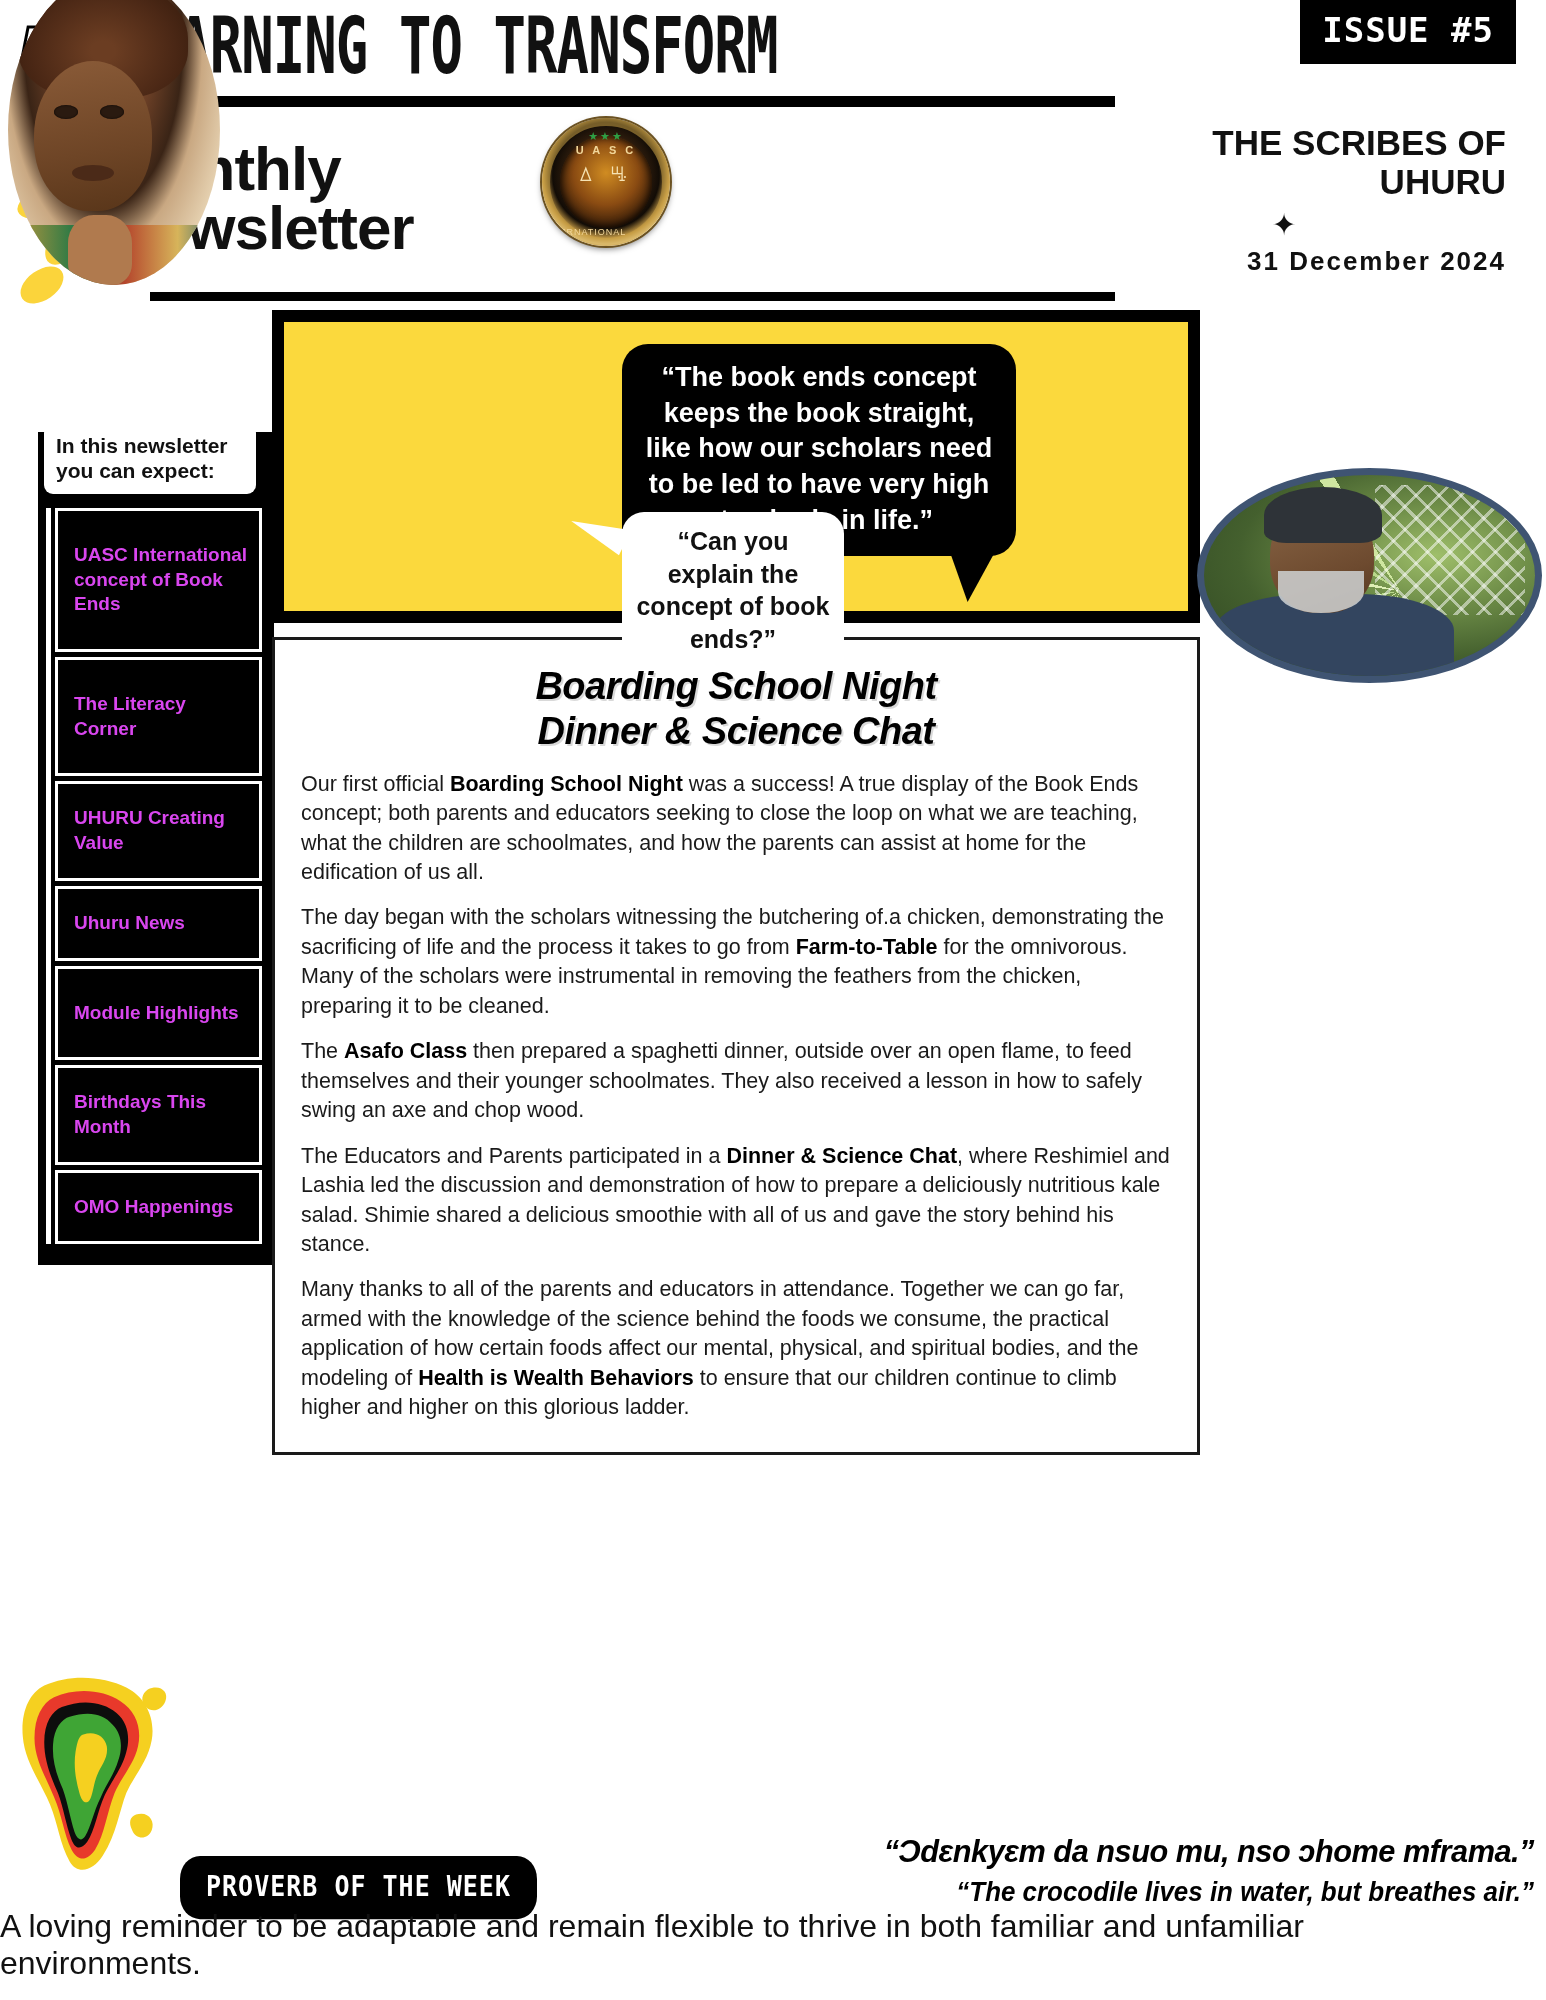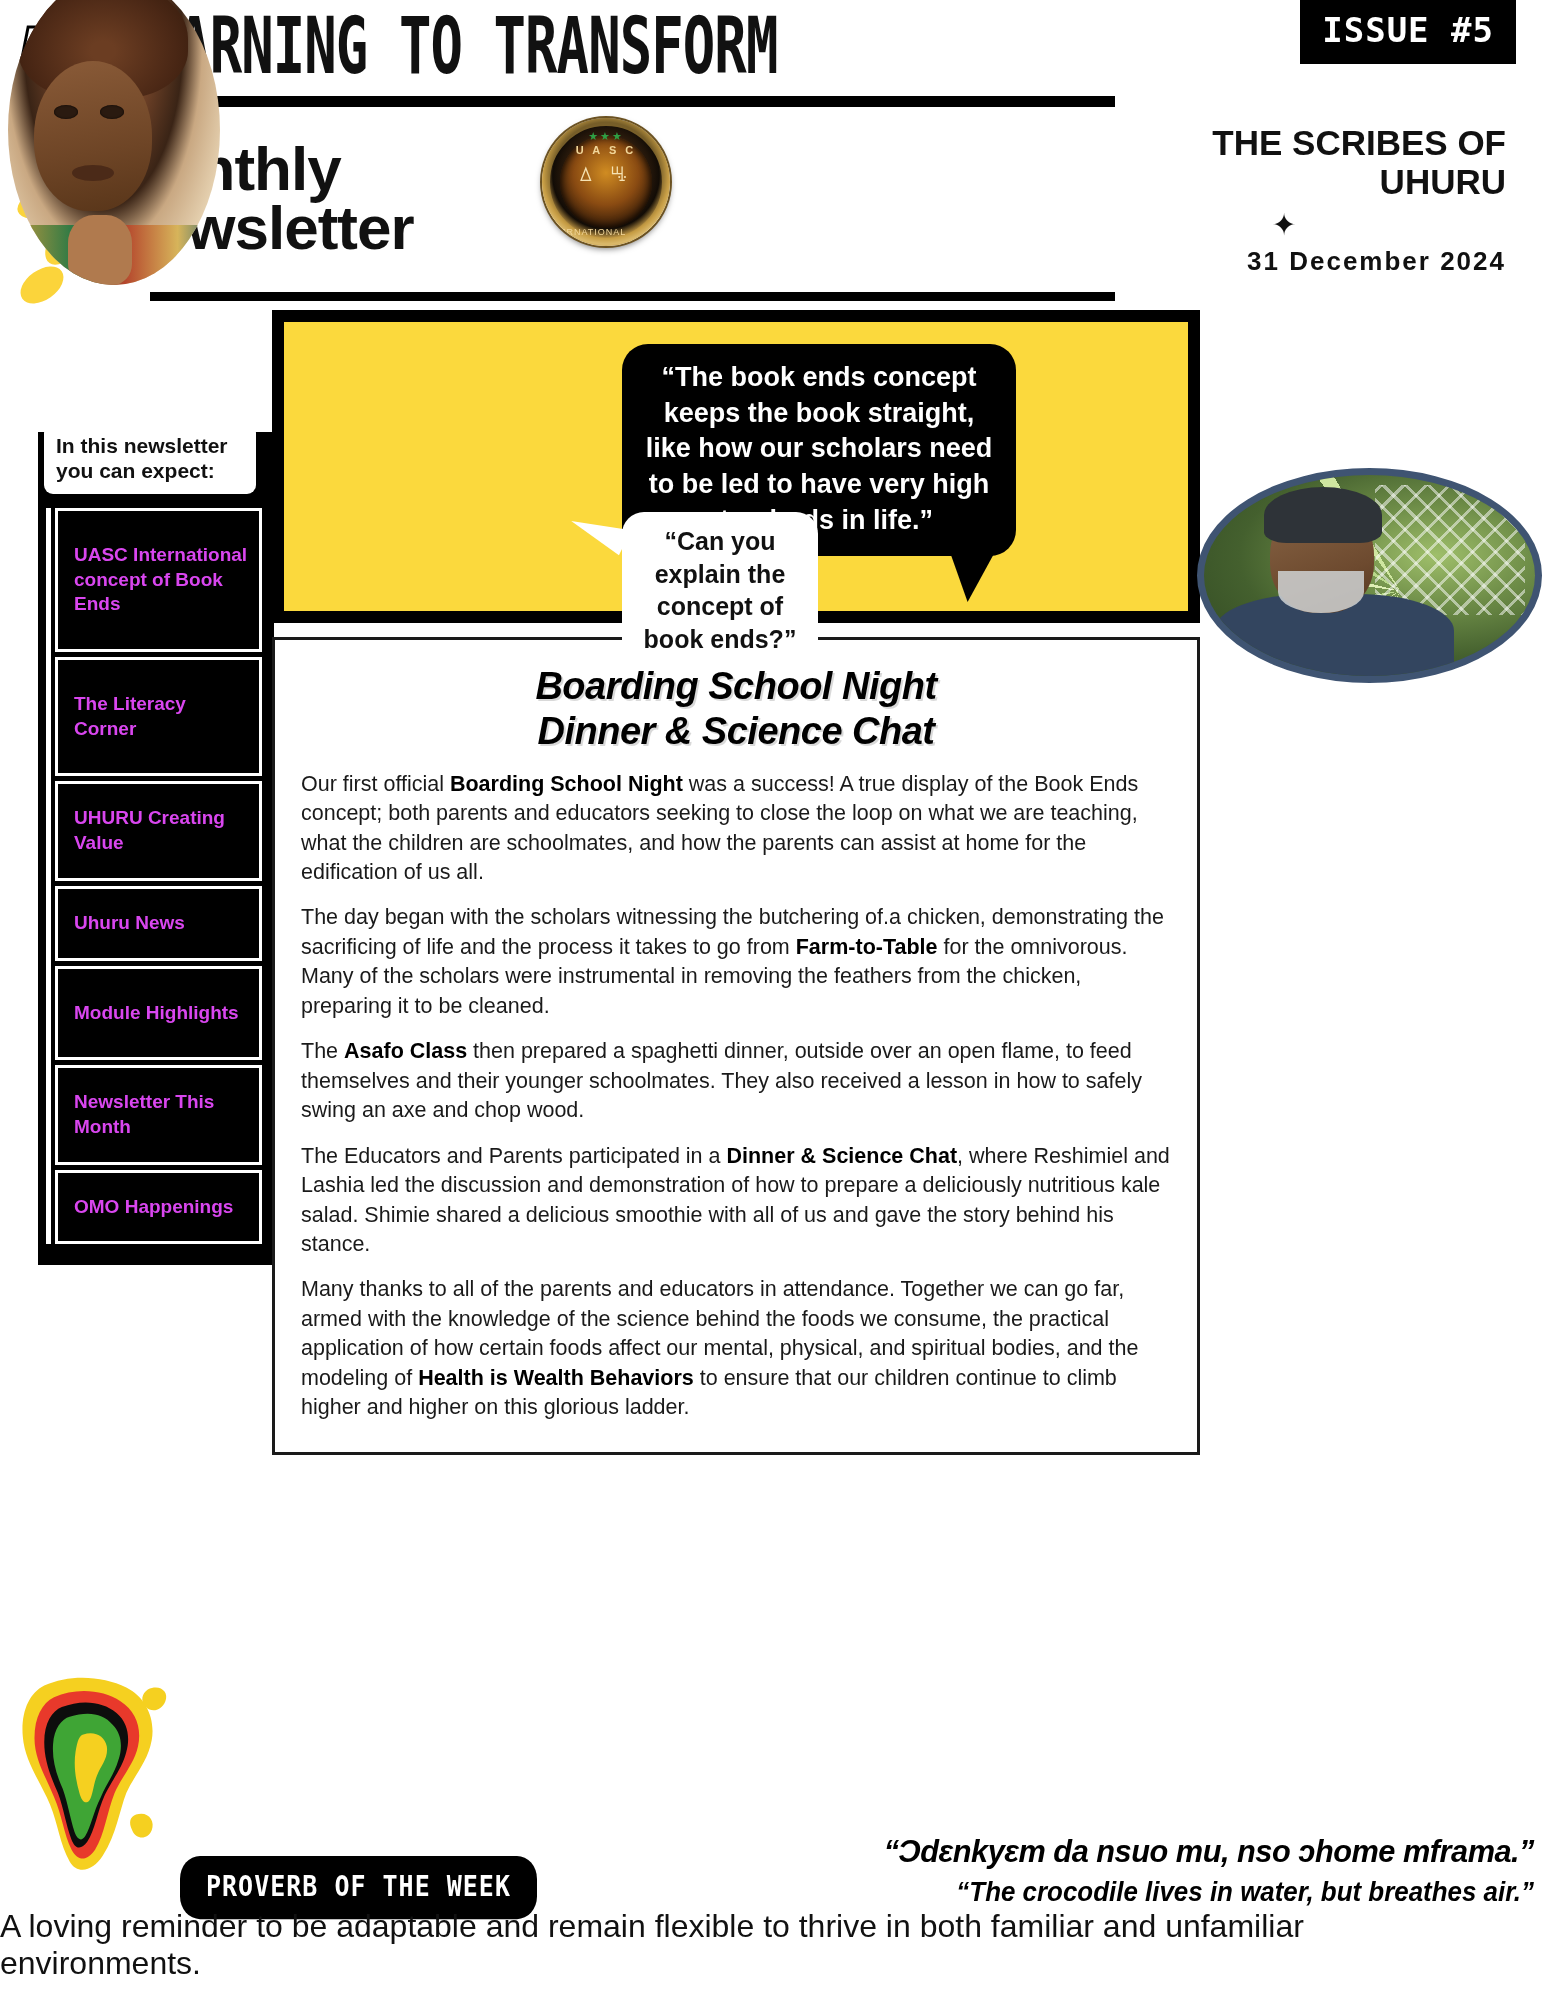--- a/index.html
+++ b/index.html
@@ -242,21 +242,21 @@
     position: absolute;
     right: 22px; bottom: -46px;
     border-left: 34px solid transparent;
     border-right: 20px solid transparent;
     border-top: 60px solid #000;
     transform: skewX(-12deg);
   }
   .bubble-ask {
     position: absolute;
     left: 338px; top: 190px;
-    width: 196px;
+    width: 222px;
     background: #fff;
     color: #111;
     font-size: 25px;
     font-weight: 700;
     line-height: 1.3;
     text-align: center;
     padding: 13px 14px 16px 14px;
     border-radius: 22px;
     z-index: 6;
   }
@@ -528,21 +528,21 @@
         <div class="side-item">
           <span>UHURU Creating Value</span>
         </div>
         <div class="side-item">
           <span>Uhuru News</span>
         </div>
         <div class="side-item tall">
           <span>Module Highlights</span>
         </div>
         <div class="side-item">
-          <span>Newsletter This Month</span>
+          <span>Birthdays This Month</span>
         </div>
         <div class="side-item">
           <span>OMO Happenings</span>
         </div>
       </div>
   </div>
 
   <div class="article">
     <h2>
       <span>Boarding School Night</span><br>

